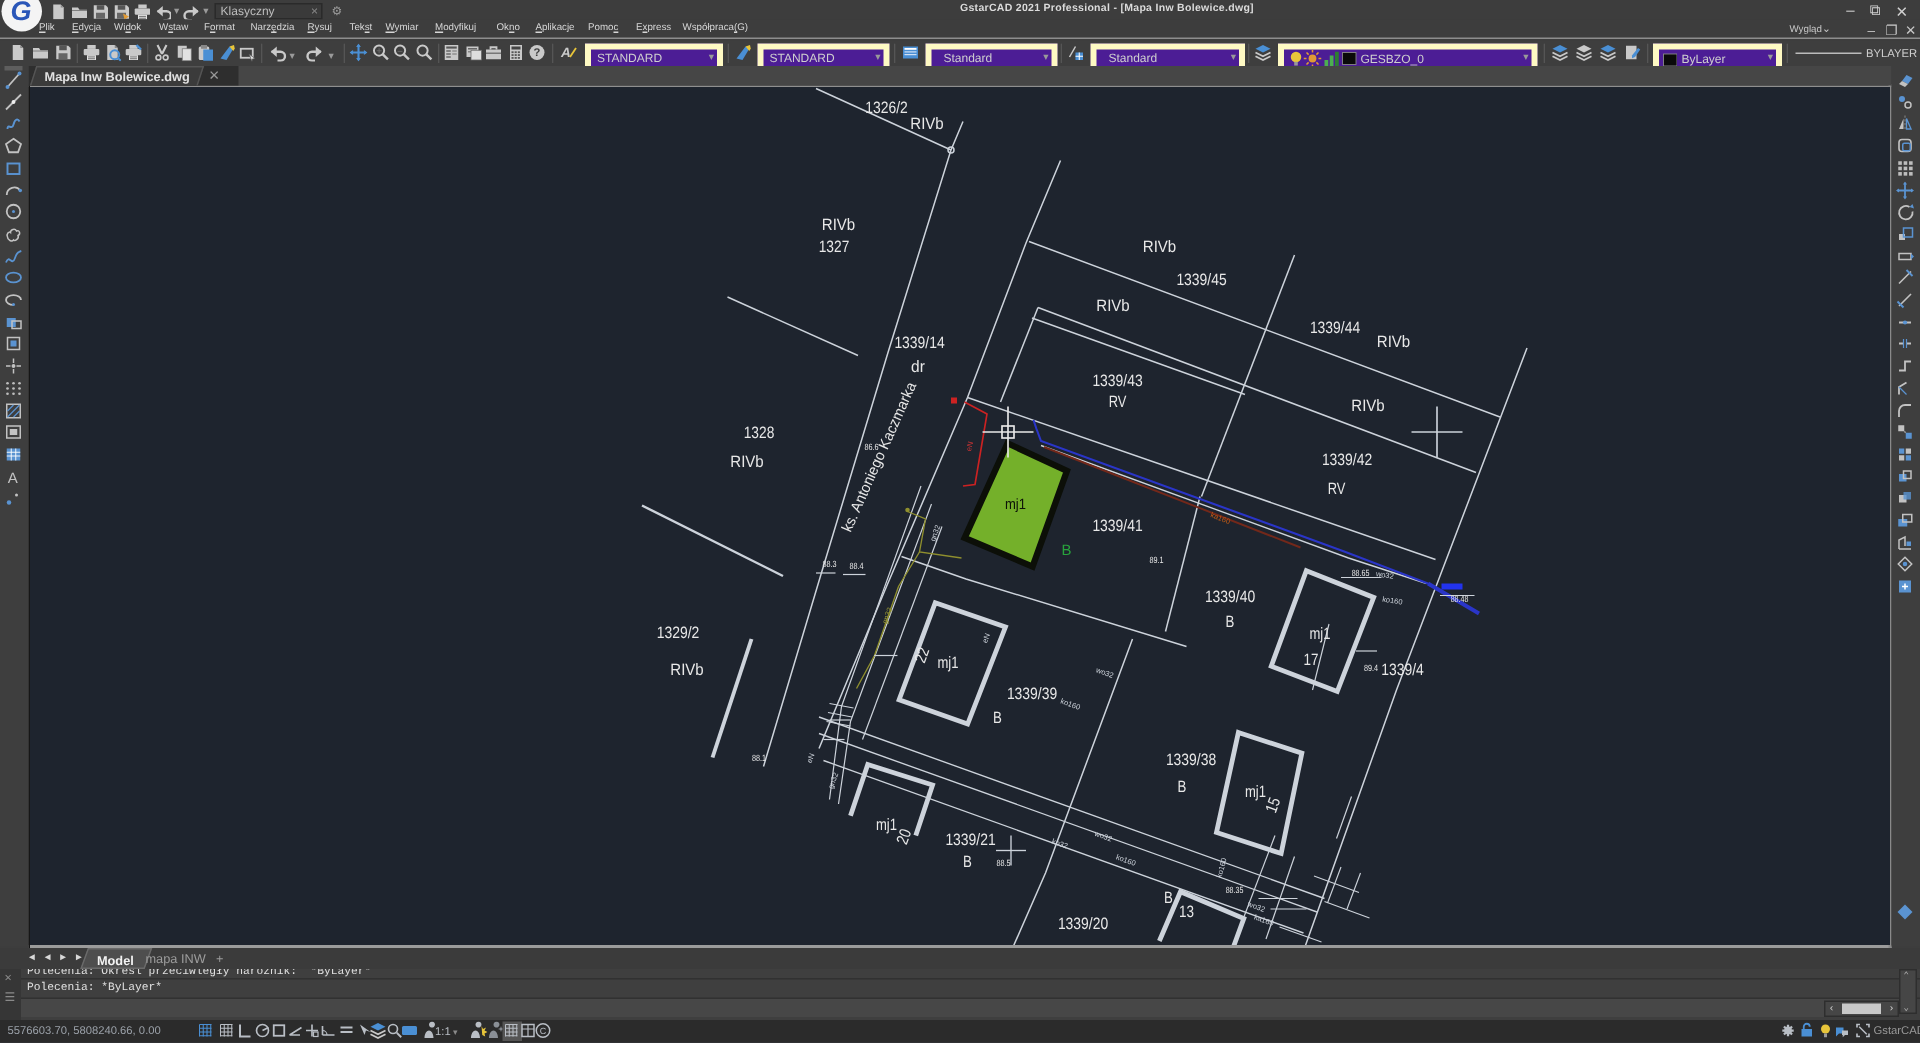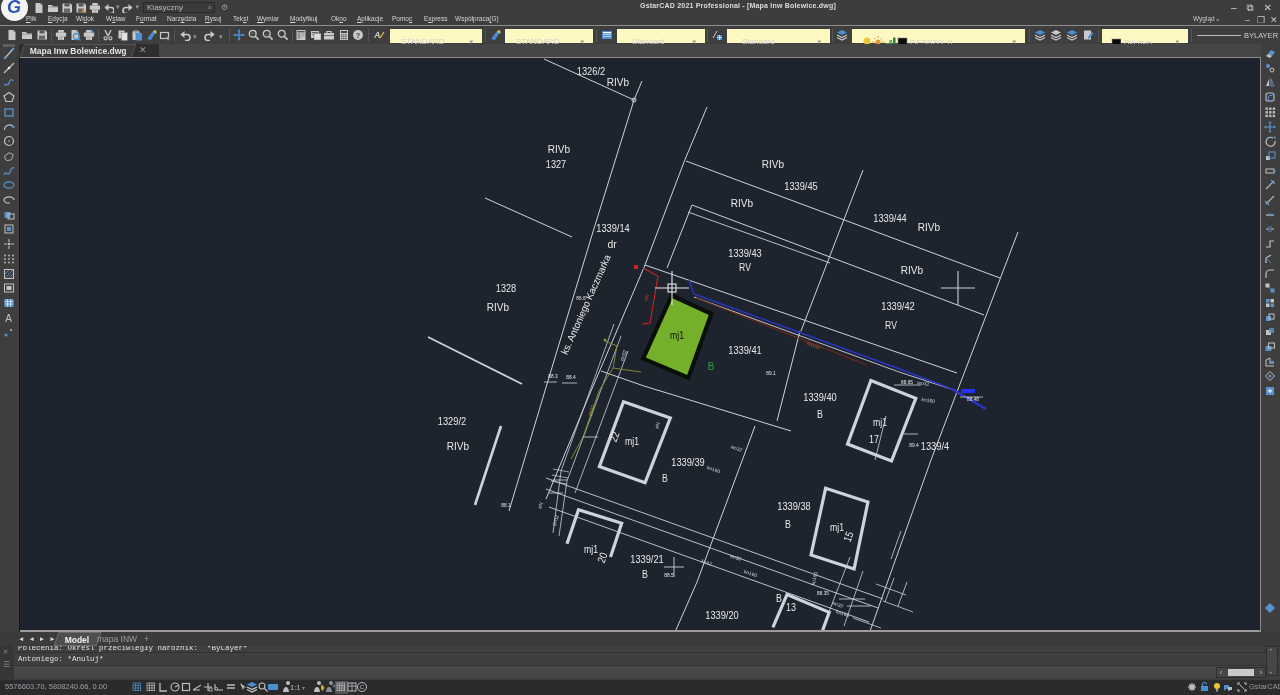--- a/index.html
+++ b/index.html
@@ -13,21 +13,21 @@
 #logo span { position:absolute; left:6px; top:3px; font-weight:bold; font-size:18px; color:#2a56b8;
   font-style:italic; }
 #qat { position:absolute; left:31px; top:1px; height:12px; display:flex; align-items:center; }
 #ttitle { position:absolute; left:640px; top:2px; color:#dcdcdc;
   font-size:7px; font-weight:bold; letter-spacing:.2px; }
 .winbtns { position:absolute; top:2px; display:flex; gap:10px; color:#d0d0d0; }
 #menubar { position:absolute; left:0; top:13px; width:1280px; height:13px; background:#3d3d3d;
   border-bottom:1px solid #8d8d8d; color:#d6d6d6; font-size:6.5px; }
 #menubar .m { position:absolute; top:2px; white-space:nowrap; }
 #toolbar { position:absolute; left:0; top:27px; width:1280px; height:17px; background:#3e3e3e; }
-.combo { position:absolute; top:2px; height:14px; background:#7f1d1d; border:7px solid #fef9c3;
+.combo { position:absolute; top:2px; height:27px; background:#4c1d95; border:4px solid #fef9c3;
   color:#cfcfcf; font-size:8px; line-height:11px; padding-left:4px; }
 .combo .car { position:absolute; right:2px; top:3px; color:#9a9a9a; font-size:7px; line-height:6px;}
 .tsep { position:absolute; top:2px; width:1px; height:13px; background:#2e2e2e; border-right:1px solid #555; }
 #tabrow { position:absolute; left:19px; top:44px; width:1242px; height:13px; background:#464646; }
 #tab1 { position:absolute; left:3px; top:0; width:112px; height:13px; background:#3b3b3b;
   color:#e2e2e2; font-size:8.5px; font-weight:bold; text-align:center; line-height:13px;
   transform:skewX(-18deg); border:1px solid #555; border-bottom:none;}
 #tab1 span { display:inline-block; transform:skewX(18deg); white-space:nowrap; }
 #cb_t { position:absolute; left:19px; top:56px; width:1242px; height:2px; background:#8f8f8f; border-top:1px solid #2a2a2a; }
 #cb_b { position:absolute; left:19px; top:630px; width:1242px; height:2px; background:#9b9b9b; }
@@ -865,21 +865,21 @@
     </div>
   <div id="cmd">
     <div class="abs" style="left:14px;top:20px;width:1252px;height:12px;background:#474747;"></div>
     <div class="sep" style="top:6px;"></div>
     <div class="sep" style="top:19px;"></div>
     <div class="gut">
         <div style="position:absolute;left:3px;top:1px;font-size:8px;">✕</div>
       <div style="position:absolute;left:3px;top:14px;font-size:8px;">☰</div>
       </div>
     <div class="l" style="top:-2px;">Polecenia: Określ przeciwległy narożnik:  *ByLayer*</div>
-    <div class="l" style="top:9px;">Antoniego: *Anuluj*</div>
+    <div class="l" style="top:9px;">Polecenia: *ByLayer*</div>
     <div class="l" style="top:36px;margin-left:22px;">Polecenia:</div>
     <div class="abs" style="left:1266px;top:0px;width:12px;height:30px;background:#464646;border:1px solid #2e2e2e;">
         <div style="position:absolute;left:2px;top:0px;color:#bbb;font-size:6px;">⌃</div>
         <div style="position:absolute;left:2px;bottom:0px;color:#bbb;font-size:6px;">⌄</div>
       </div>
       <div class="abs" style="left:1216px;top:21px;width:50px;height:11px;background:#464646;border:1px solid #2e2e2e;">
         <div style="position:absolute;left:2px;top:1px;color:#ccc;font-size:7px;">‹</div>
         <div style="position:absolute;left:11px;top:1px;width:26px;height:7px;background:#c9c9c9;"></div>
         <div style="position:absolute;right:2px;top:1px;color:#ccc;font-size:7px;">›</div>
       </div>

